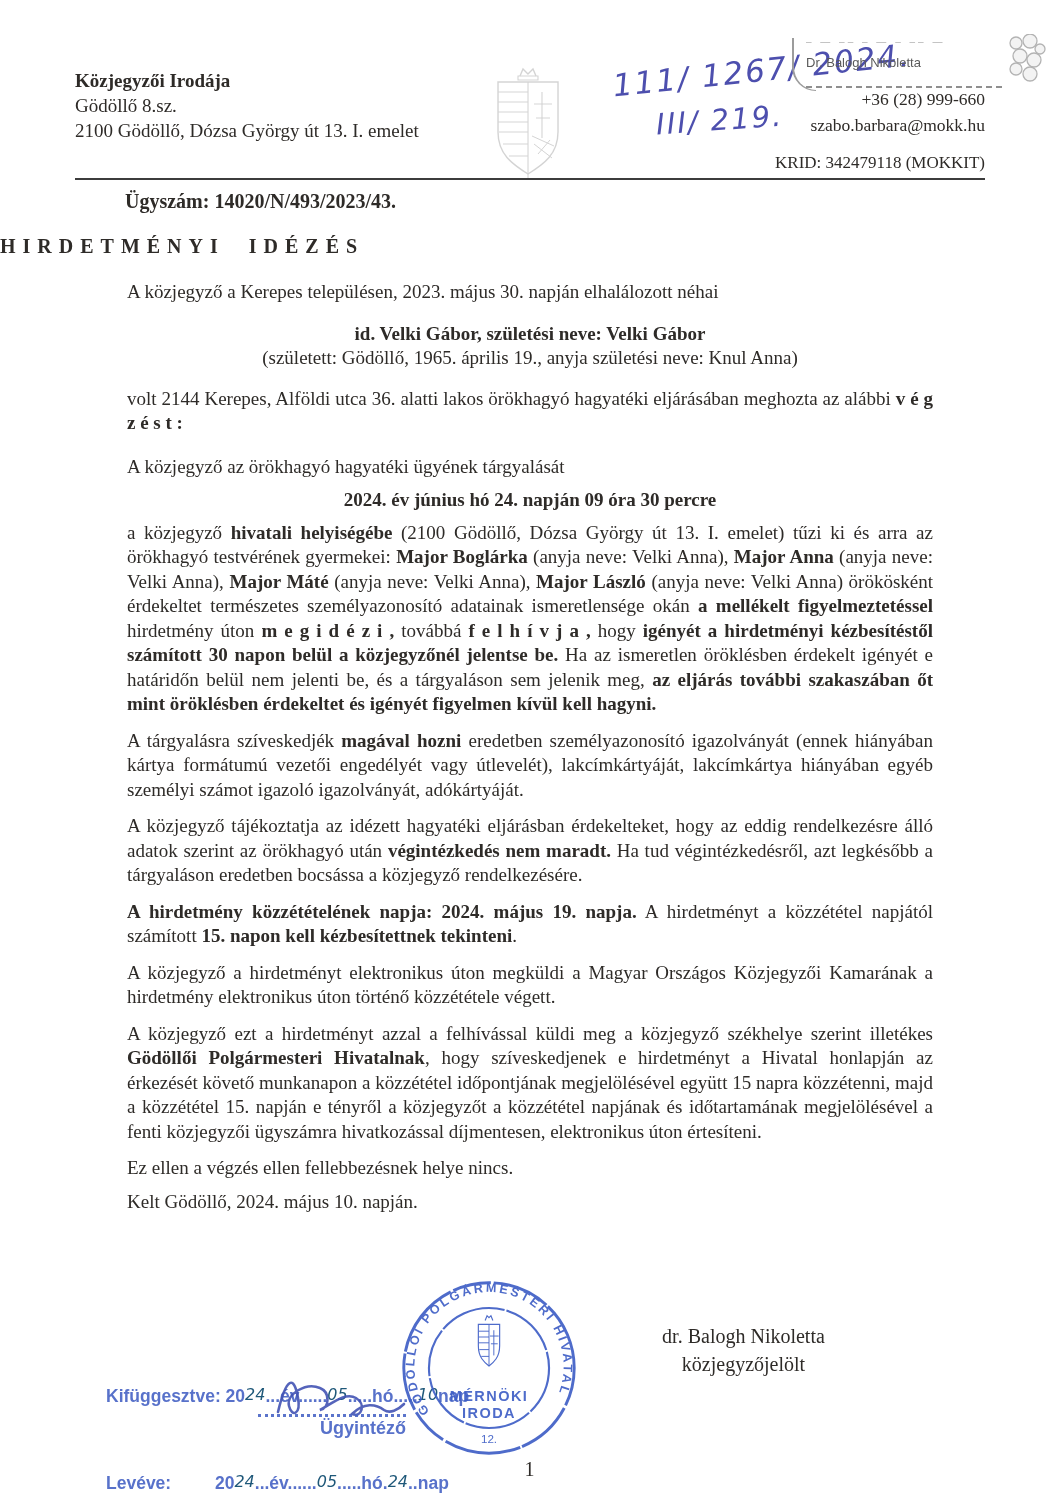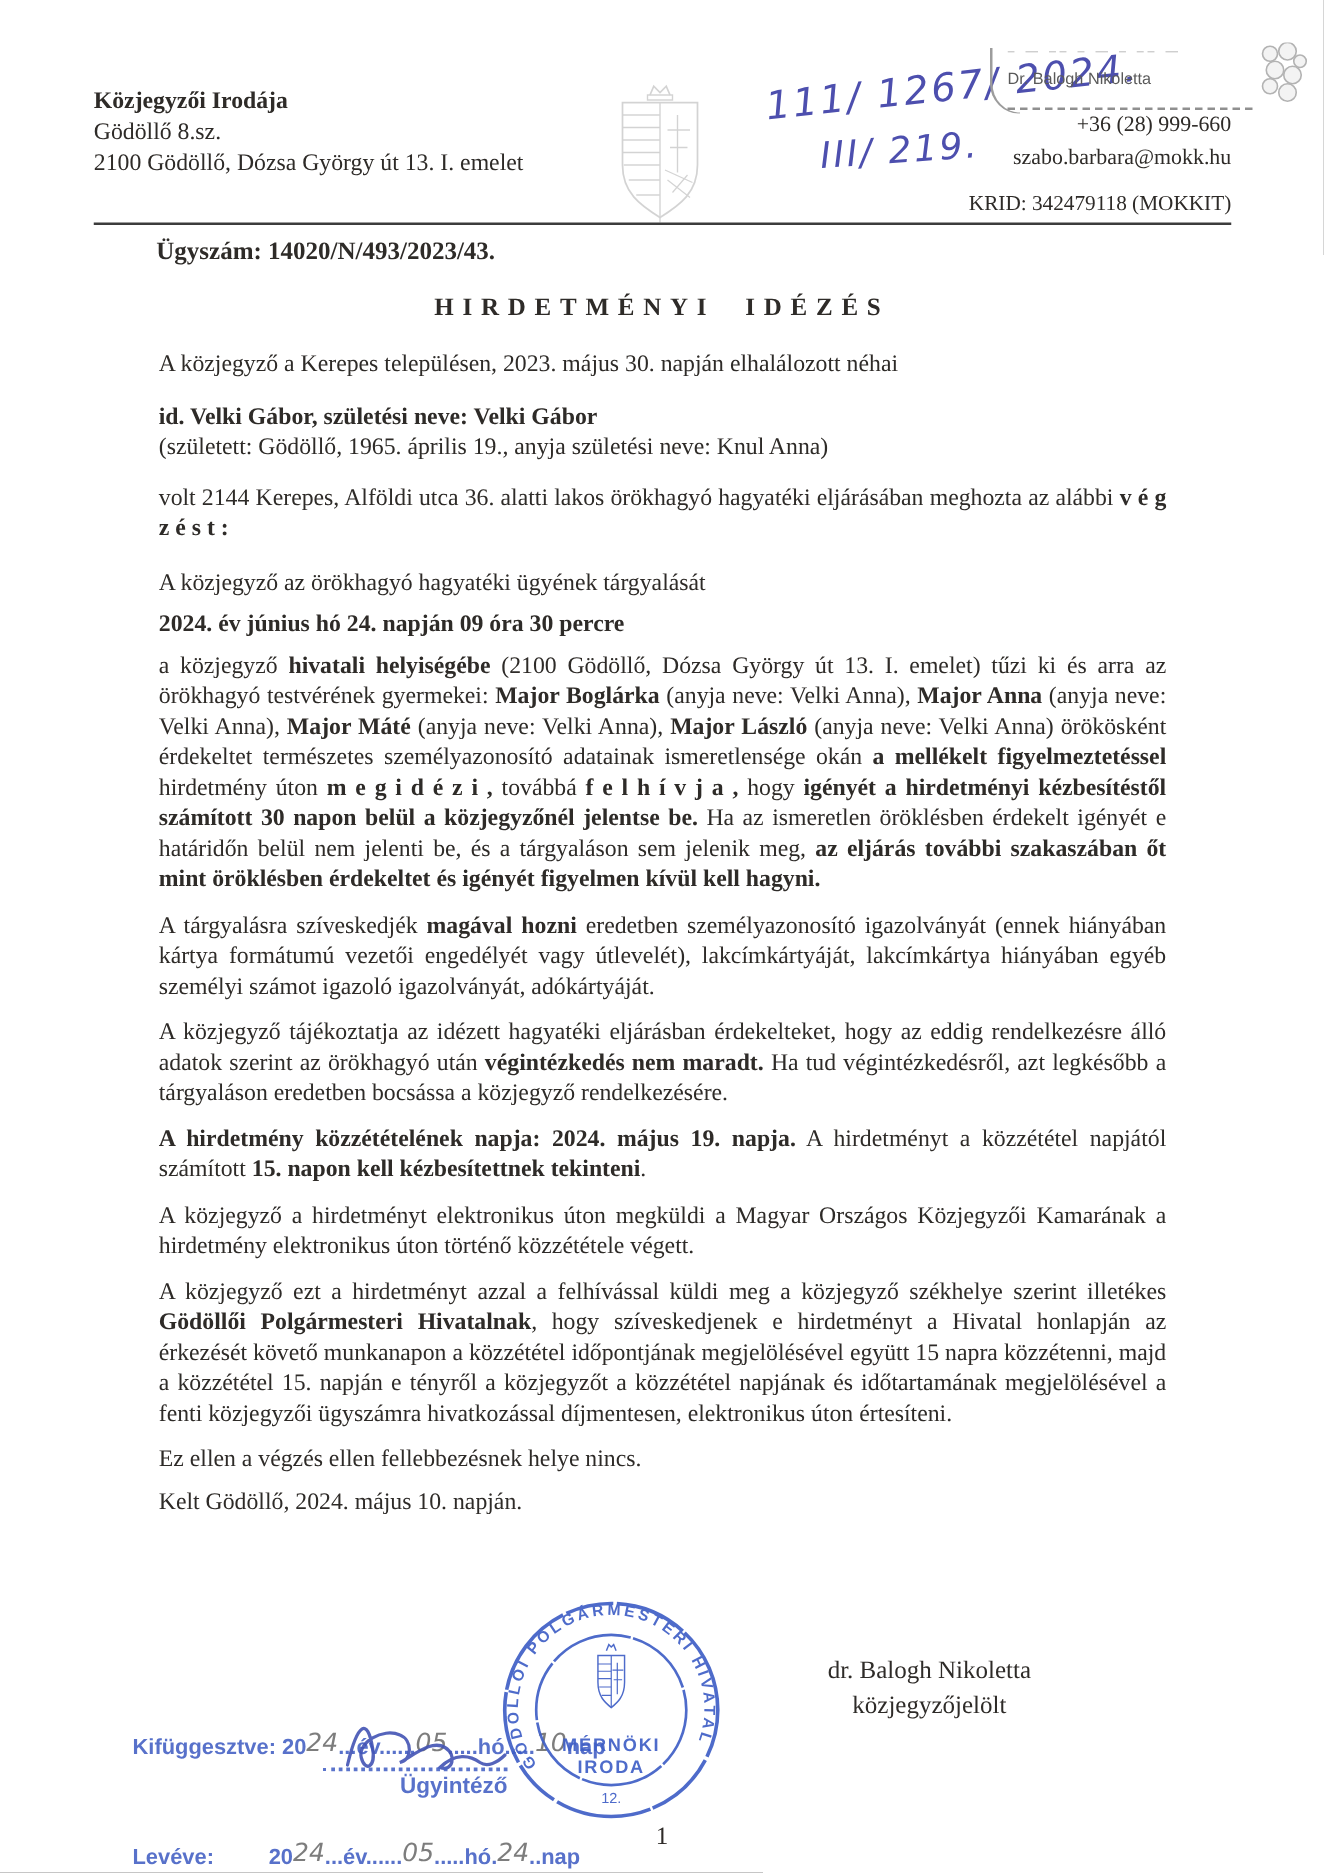--- a/index.html
+++ b/index.html
@@ -19,30 +19,30 @@
              border-left:2px solid #9c9c9c;border-bottom:1px solid #9c9c9c;border-radius:0 0 0 26px;}
   .label-faded{color:#b3b3b3;font-size:10px;letter-spacing:3px;padding-top:4px;white-space:nowrap;overflow:hidden;}
   .label-name{color:#5a5a5a;font-size:13px;padding-top:8px;}
   .corner-seal{position:absolute;left:1004px;top:34px;opacity:.75;}
   .contact{position:absolute;right:74px;top:86px;text-align:right;font-size:17.5px;line-height:26px;}
   .krid{position:absolute;right:74px;top:153px;font-size:17px;}
   .head-rule{position:absolute;left:75px;top:178px;width:910px;height:2px;background:#3c3c3c;}
   .case-number{position:absolute;left:125px;top:190px;font-weight:bold;font-size:20px;}
 
   
-  .doc-title{position:absolute;left:0;top:235px;width:1059px;text-align:center;
+  .doc-title{position:absolute;left:0;top:235px;width:1059px;text-align:left;
              font-weight:bold;font-size:20px;letter-spacing:7px;word-spacing:12px;}
   .content{position:absolute;left:127px;top:280px;width:806px;font-size:19px;line-height:24.5px;}
   .content p{margin:0 0 12px;}
   .j{text-align:justify;}
-  .c{text-align:left;}
+  .c{text-align:center;}
   .b{font-weight:bold;}
   .posting-stamp{position:absolute;left:106px;top:1324px;font-family:"Liberation Sans",sans-serif;
                  font-weight:bold;font-size:17.5px;line-height:29px;color:#4a66c6;white-space:pre;opacity:.92;}
-  .posting-stamp .hw{font-size:20px;font-weight:normal;position:relative;top:-2px;color:#737373;}
+  .posting-stamp .hw{font-size:16px;font-weight:normal;position:relative;top:-2px;color:#0c4a6e;}
   .signature-scribble{position:absolute;left:272px;top:1368px;}
   .signature-line{position:absolute;left:258px;top:1392px;width:148px;border-bottom:3px dotted #4a66c6;height:22px;opacity:.9;}
   .clerk-role{position:absolute;left:258px;top:1418px;width:148px;text-align:right;
               font-family:"Liberation Sans",sans-serif;font-weight:bold;font-size:18px;color:#4a66c6;opacity:.92;}
   .round-stamp{position:absolute;left:397px;top:1276px;opacity:.92;}
   .signer{position:absolute;left:636px;top:1322px;width:215px;text-align:center;font-size:20px;line-height:28px;}
   .page-number{position:absolute;left:0;top:1458px;width:1059px;text-align:center;font-size:20px;}
 </style>
 </head>
 <body>

